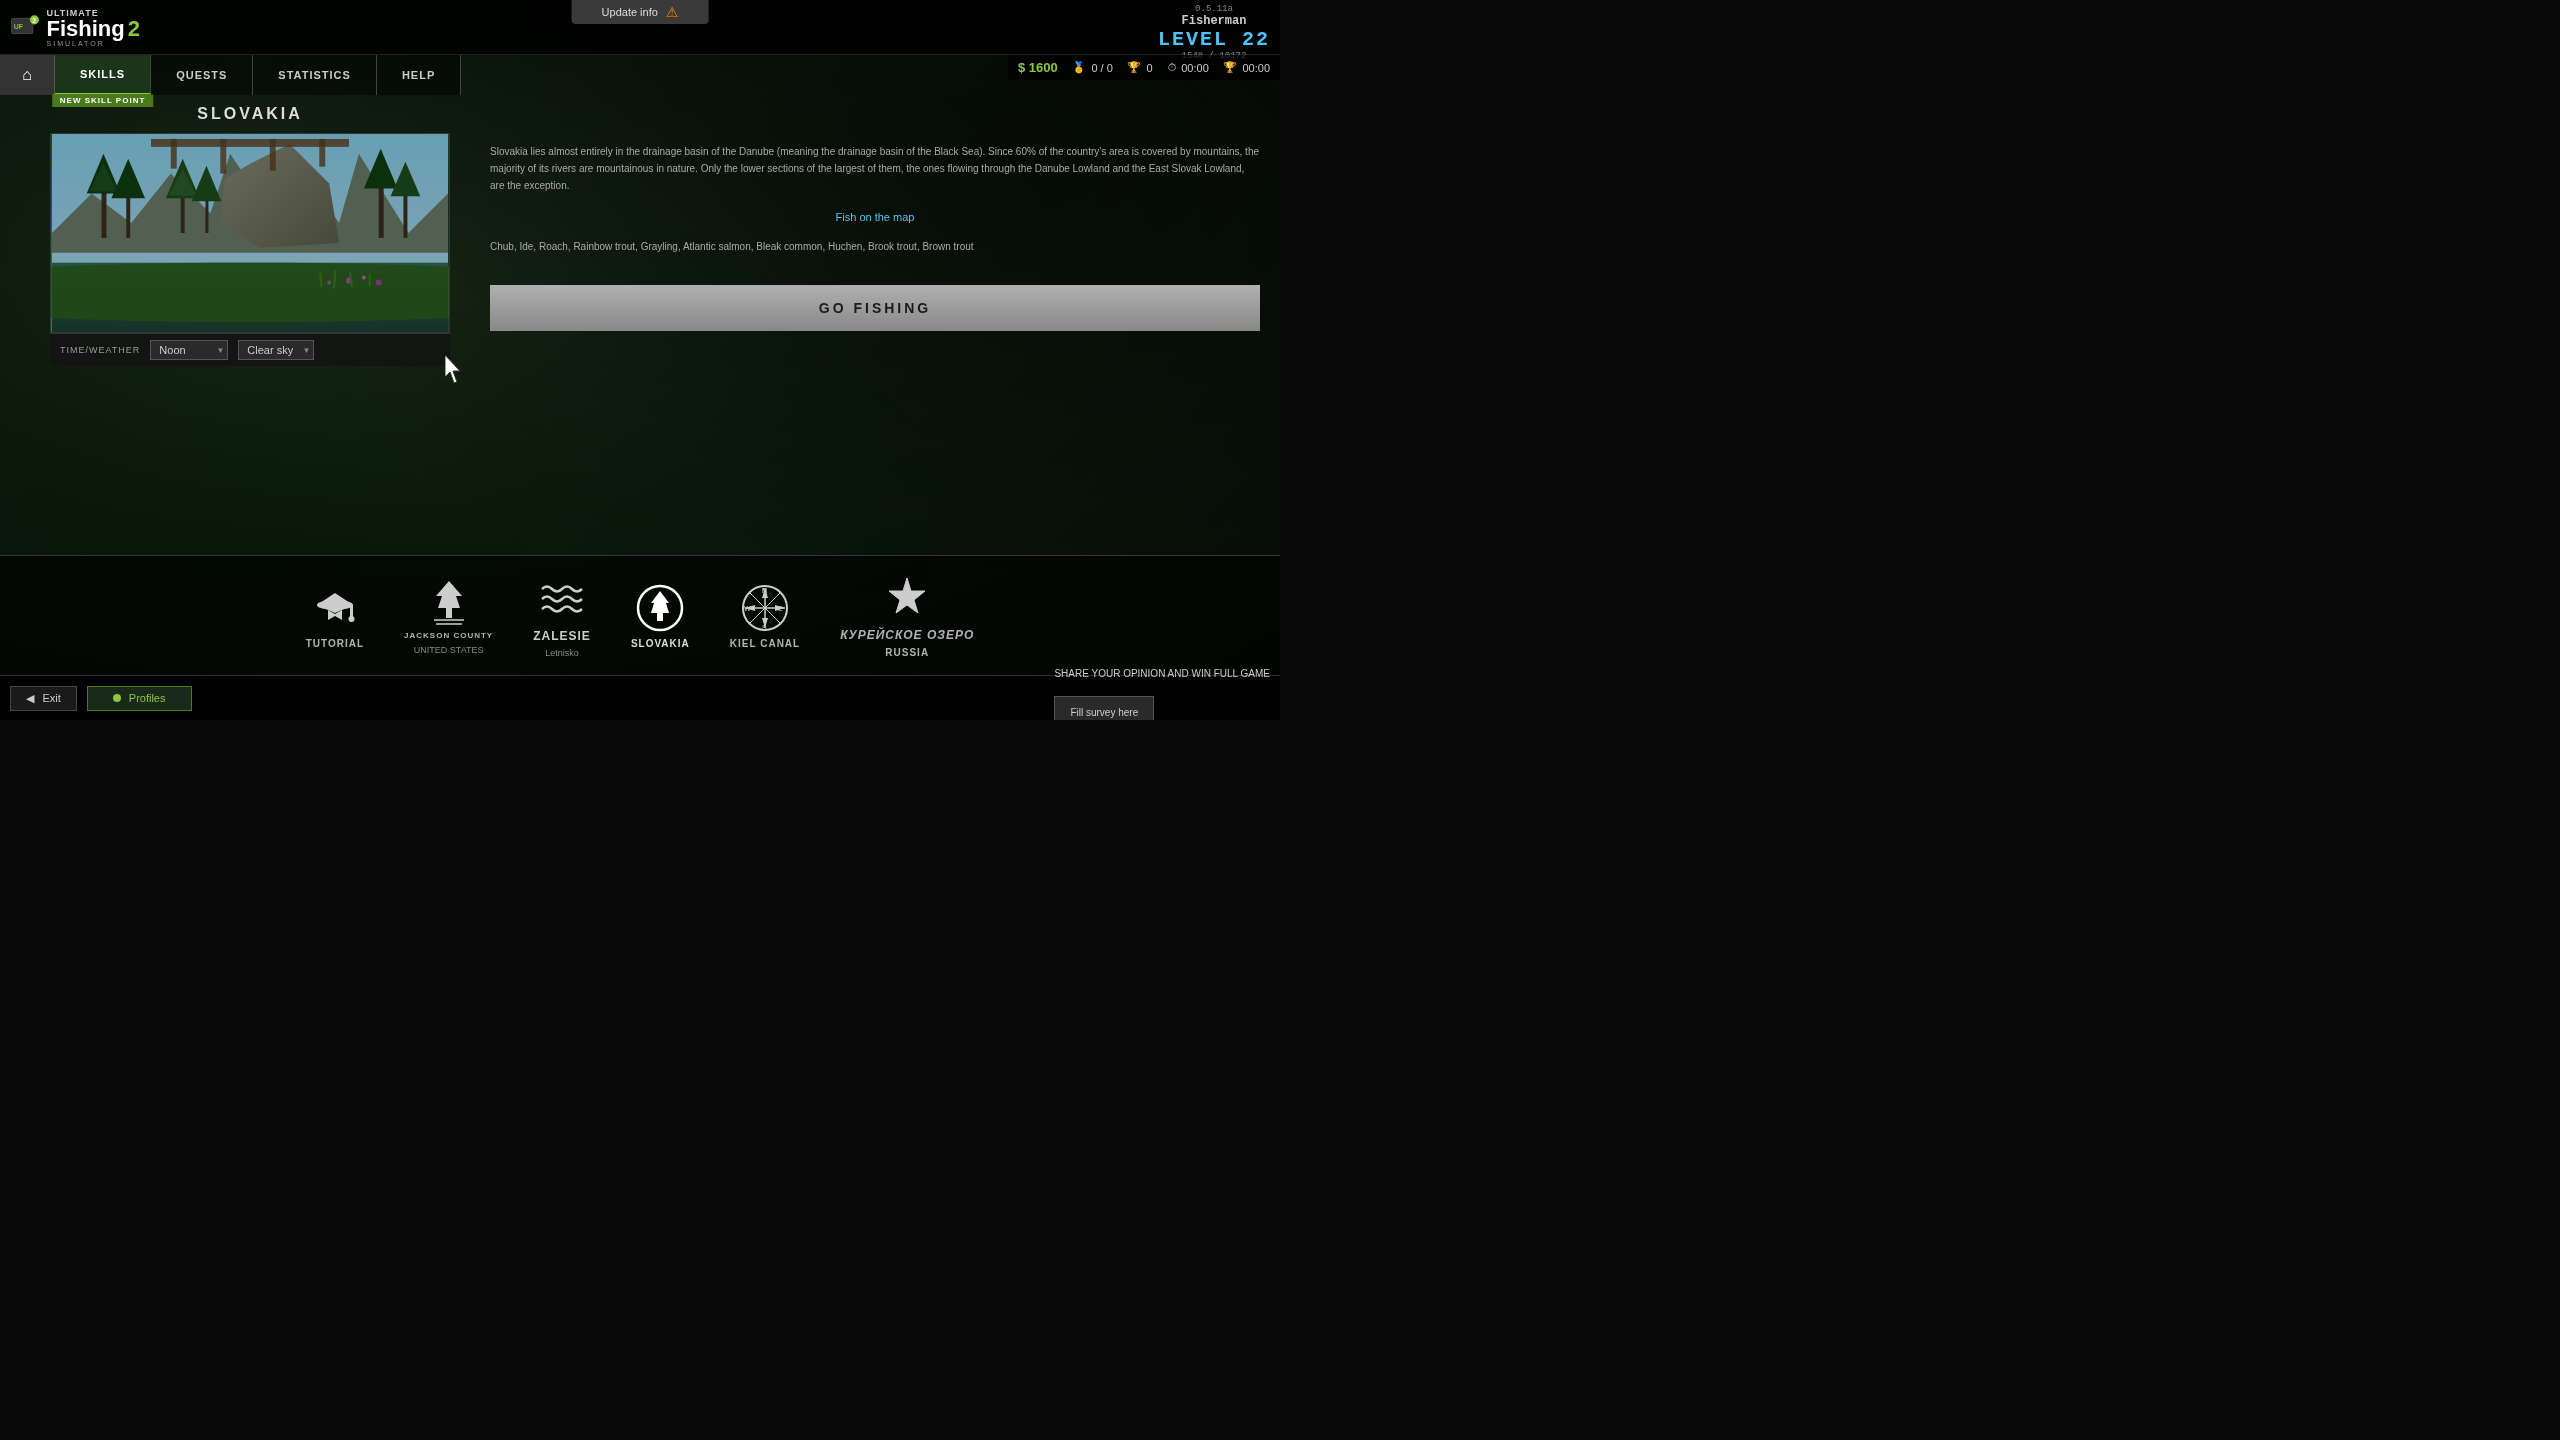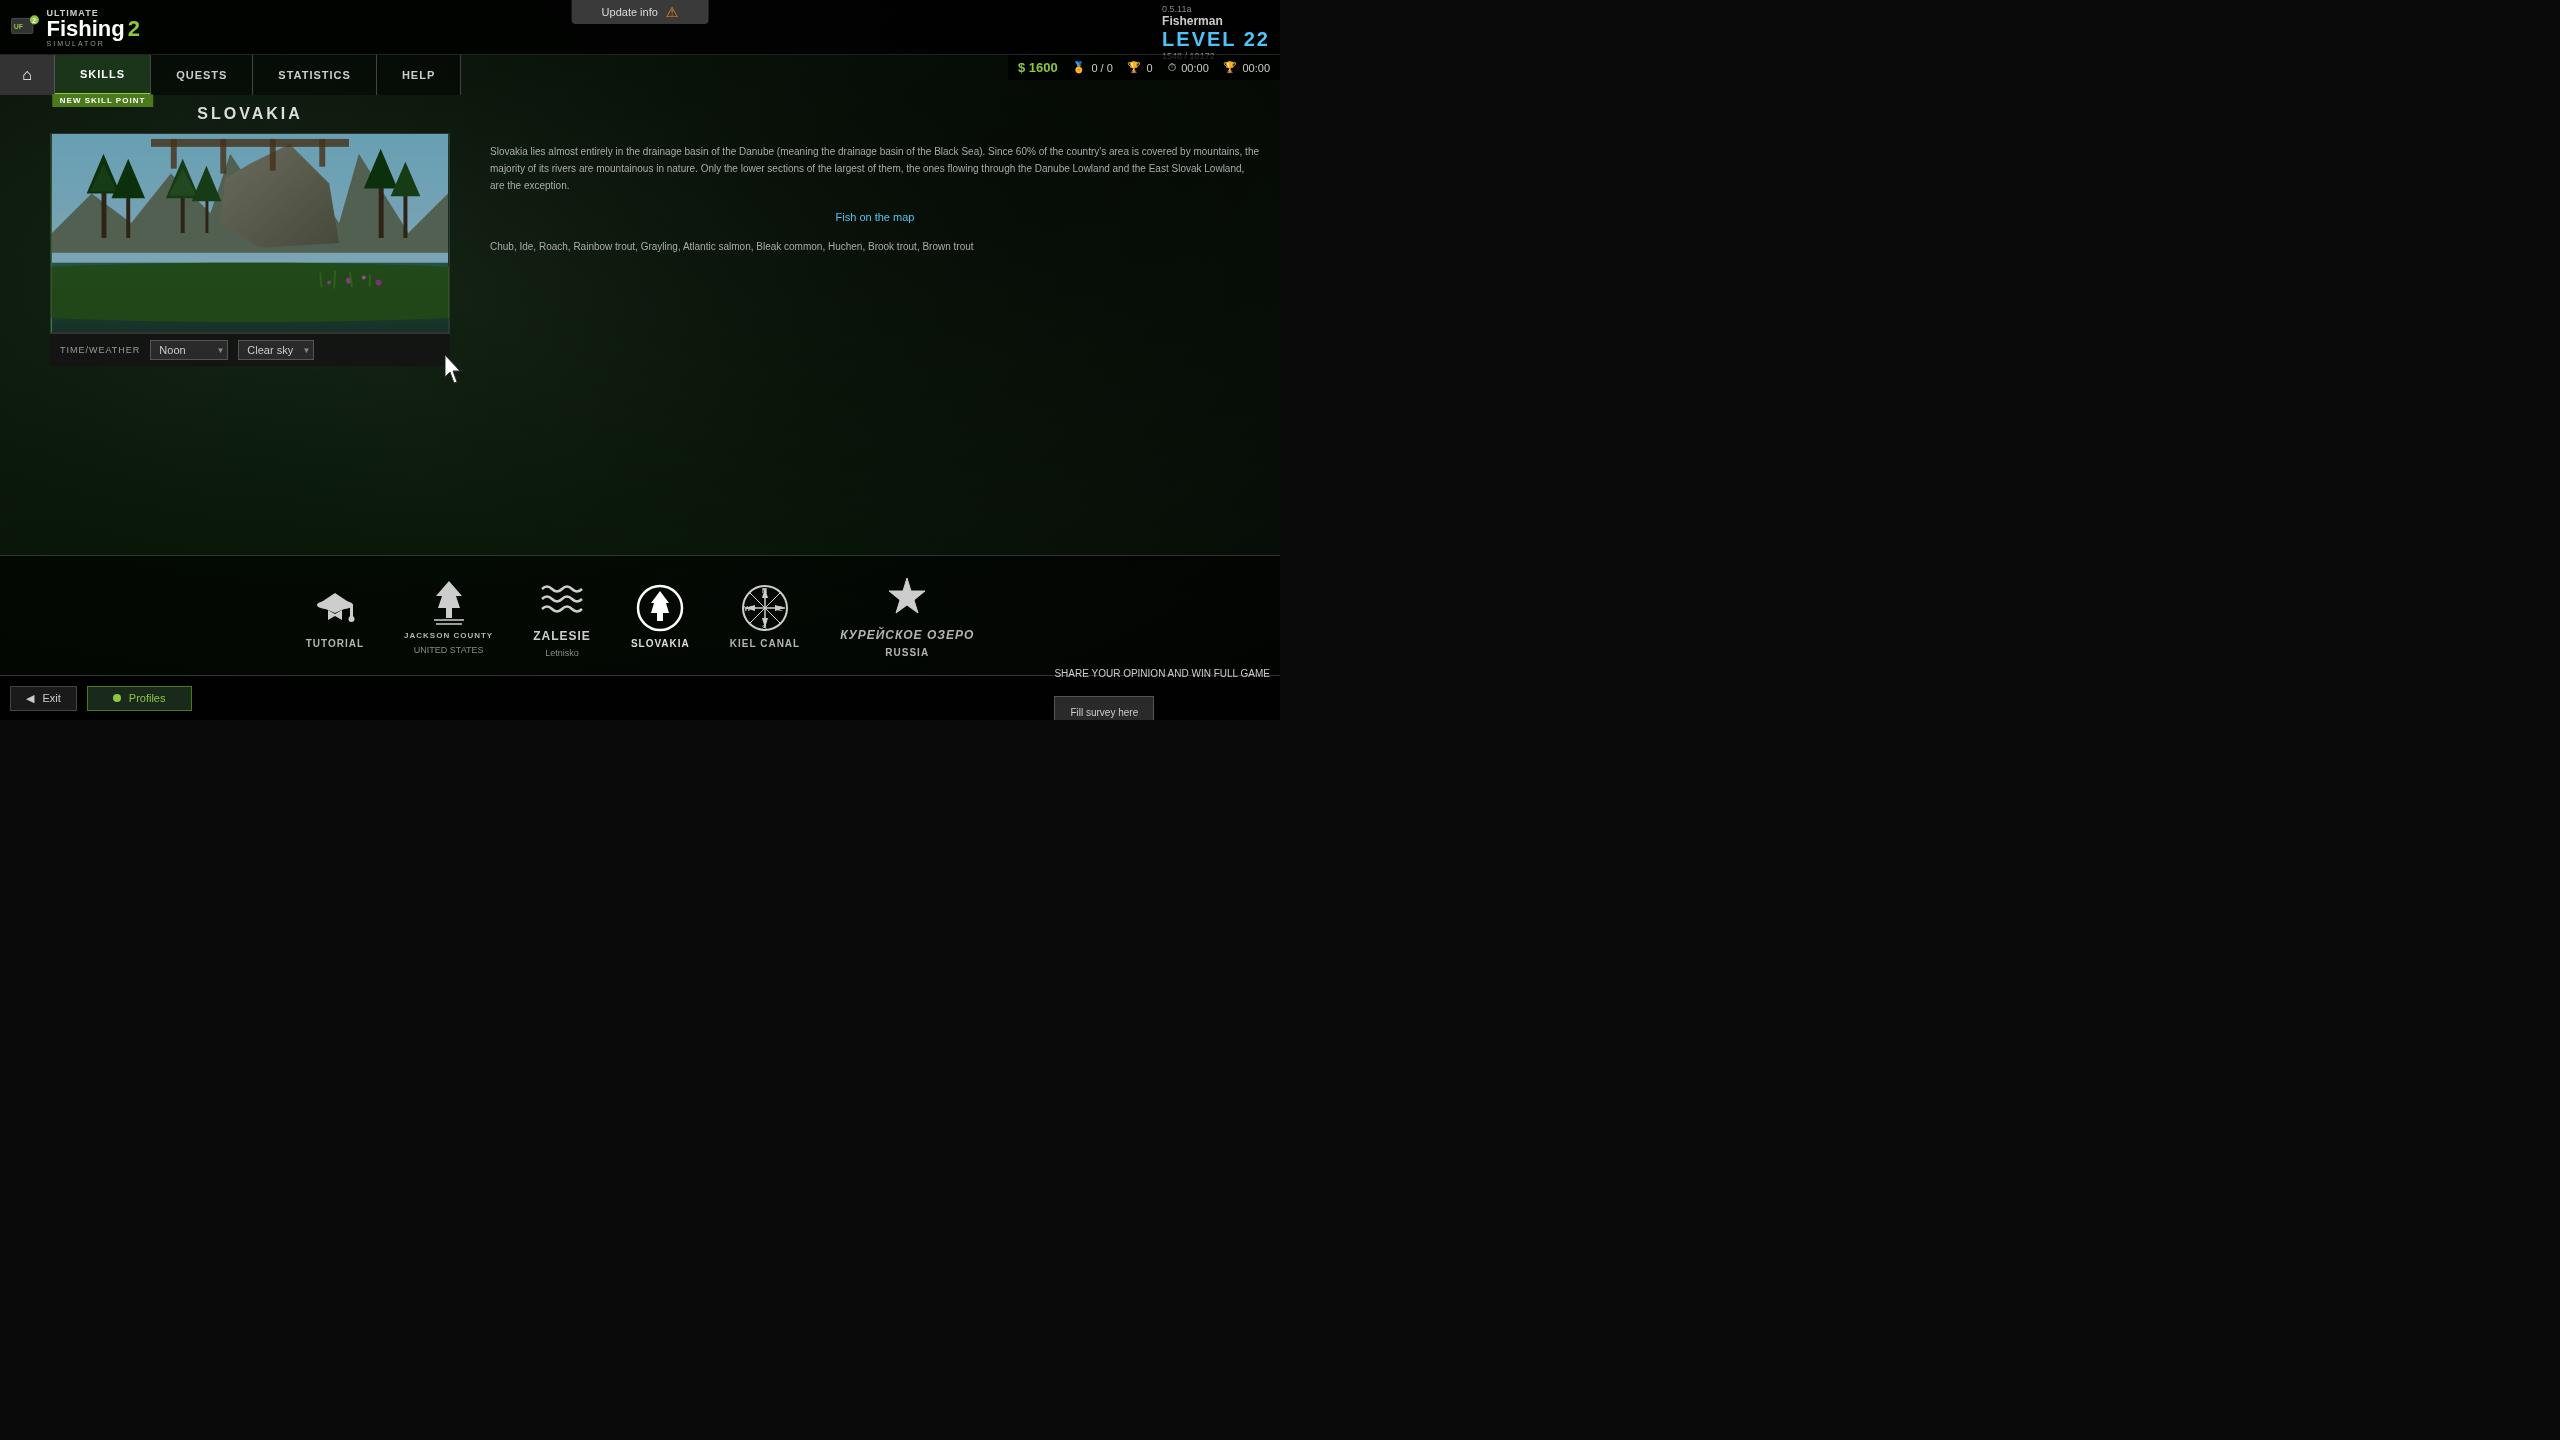--- a/index.html
+++ b/index.html
@@ -111,23 +111,24 @@
       color: #ff8c00;
       font-size: 14px;
     }
 
     
     .player-info {
       position: absolute;
       top: 0; right: 0;
       display: flex;
       flex-direction: column;
-      align-items: flex-start;
+      align-items: center;
       padding: 4px 10px;
       z-index: 10;
+      font-family: Liberation Mono, monospace;
     }
 
     .version-text {
       font-size: 9px;
       color: #888;
     }
 
     .player-name {
       font-size: 12px;
       color: #ccc;
@@ -671,20 +672,21 @@
             <option>Storm</option>
           </select>
         </div>
       </div>
     </div>
 
     <div class="info-panel">
       <p class="location-desc">Slovakia lies almost entirely in the drainage basin of the Danube (meaning the drainage basin of the Black Sea). Since 60% of the country's area is covered by mountains, the majority of its rivers are mountainous in nature. Only the lower sections of the largest of them, the ones flowing through the Danube Lowland and the East Slovak Lowland, are the exception.</p>
       <div class="fish-map-link">Fish on the map</div>
       <p class="fish-list">Chub, Ide, Roach, Rainbow trout, Grayling, Atlantic salmon, Bleak common, Huchen, Brook trout, Brown trout</p>
+      <button class="go-fishing-btn">GO FISHING</button>
     </div>
   </div>
 </div>
 
 <div class="locations-bar">
 
   <div class="location-item">
     <div class="location-icon">
       <svg viewBox="0 0 50 50" fill="white">
 

